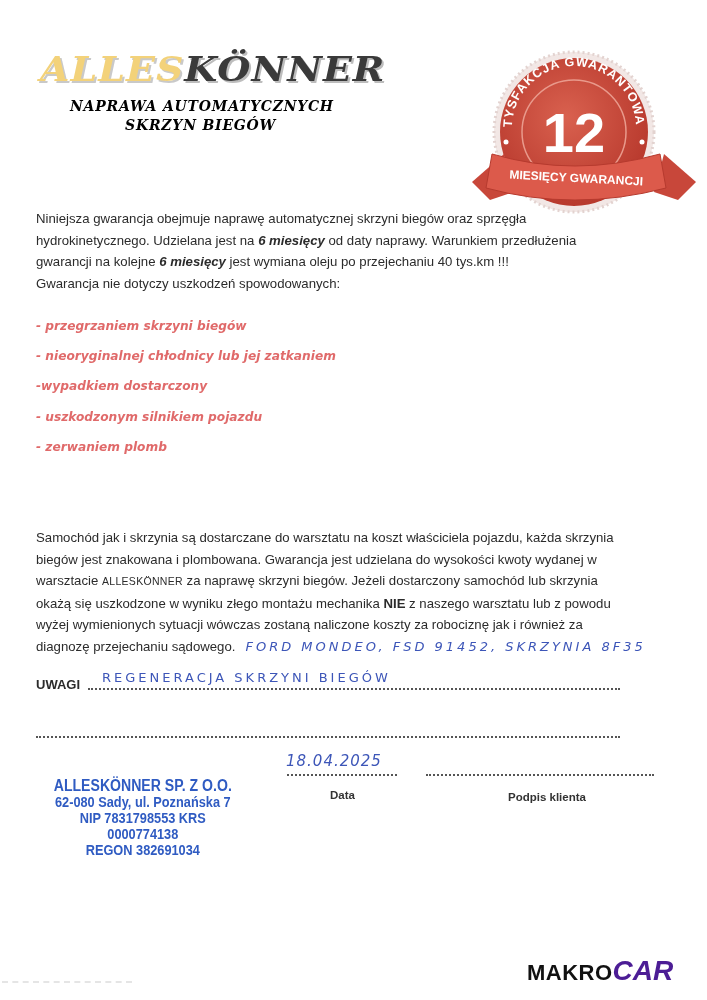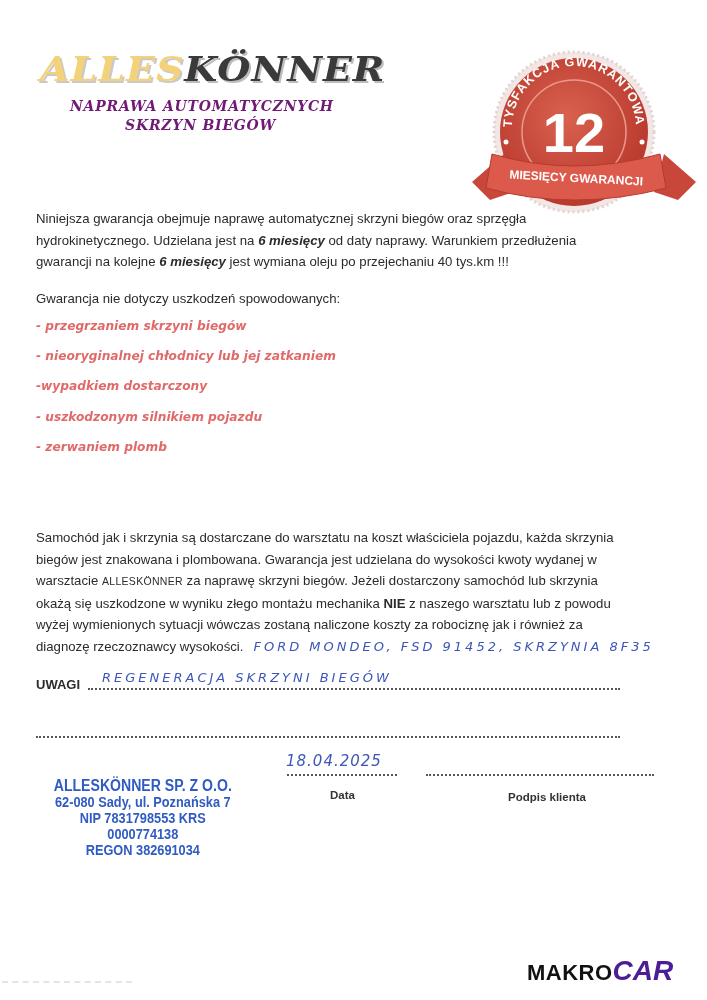--- a/index.html
+++ b/index.html
@@ -7,39 +7,39 @@
            font-family: "Liberation Sans", sans-serif; color: #2a2a2a; }
     .abs { position: absolute; }
 
     
     .logo { left: 40px; top: 52px; font-family: "DejaVu Serif", serif; font-weight: 900;
             font-style: italic; font-size: 38px; letter-spacing: 1px; line-height: 1;
             transform: scaleY(0.9); transform-origin: left top; }
     .logo .alles { color: #f3d27a; text-shadow: 2px 2px 0 #c9c9c9; }
     .logo .konner { color: #3a3a3a; text-shadow: 2px 2px 0 #bdbdbd; }
     .subtitle { font-family: "DejaVu Serif", serif; font-weight: bold; font-style: italic;
-                font-size: 14px; color: #701a75; letter-spacing: 0.8px; }
+                font-size: 14px; color: #000000; letter-spacing: 0.8px; }
     .sub1 { left: 70px; top: 98px; }
     .sub2 { left: 125px; top: 117px; }
 
     
     .badge { left: 470px; top: 50px; width: 230px; height: 170px; }
 
     
     .para { left: 36px; font-family: "Liberation Sans", sans-serif; font-size: 13.2px;
             line-height: 21.5px; color: #2b2b2b; width: 640px; }
     .p1 { top: 208px; }
-    .p2 { top: 288px; }
+    .p2 { top: 273px; }
     .exclusions { left: 36px; top: 314px; list-style: none; margin: 0; padding: 0; }
     .exclusions li { font-family: "DejaVu Sans", sans-serif; font-style: italic; font-weight: bold;
                      color: #e06a6a; font-size: 12.2px; height: 30.2px; line-height: 24px; }
     .p3 { top: 527px; line-height: 21.6px; }
     .small-caps-brand { font-size: 10.5px; letter-spacing: 0.3px; }
     .hand { font-family: "DejaVu Sans", sans-serif; color: #3d56b8; font-weight: normal;
-            letter-spacing: 3px; font-size: 13px; font-style: italic; }
+            letter-spacing: 3px; font-size: 13px; }
     .hand-inline { margin-left: 10px; font-style: italic; }
 
     
     .uwagi-row { left: 36px; top: 670px; width: 584px; height: 24px; }
     .uwagi-label { position: absolute; left: 0; bottom: 2px; font-weight: bold; font-size: 13px; color: #2b2b2b; }
     .dotline { position: absolute; border-bottom: 2px dotted #555; height: 0; }
     .uwagi-dots { left: 52px; right: 0; bottom: 4px; }
     .uwagi-hand { position: absolute; left: 66px; top: 0; }
     .line2 { left: 36px; top: 736px; width: 584px; }
 
@@ -117,21 +117,21 @@
   <li>- uszkodzonym silnikiem pojazdu</li>
   <li>- zerwaniem plomb</li>
 </ul>
 
 <div class="abs para p3">
   <div>Samochód jak i skrzynia są dostarczane do warsztatu na koszt właściciela pojazdu, każda skrzynia</div>
   <div>biegów jest znakowana i plombowana. Gwarancja jest udzielana do wysokości kwoty wydanej w</div>
   <div><span>warsztacie </span> <span class="small-caps-brand">ALLESKÖNNER</span> <span> za naprawę skrzyni biegów. Jeżeli dostarczony samochód lub skrzynia</span></div>
   <div><span>okażą się uszkodzone w wyniku złego montażu mechanika </span><b>NIE</b><span> z naszego warsztatu lub z powodu</span></div>
   <div>wyżej wymienionych sytuacji wówczas zostaną naliczone koszty za robociznę jak i również za</div>
-  <div><span>diagnozę rzeczoznawcy wysokości.</span><span class="hand hand-inline">FORD MONDEO, FSD 91452, SKRZYNIA 8F35</span></div>
+  <div><span>diagnozę przejechaniu sądowego.</span><span class="hand hand-inline">FORD MONDEO, FSD 91452, SKRZYNIA 8F35</span></div>
 </div>
 
 <div class="abs uwagi-row">
   <span class="uwagi-label">UWAGI</span>
   <span class="dotline uwagi-dots"></span>
   <span class="uwagi-hand hand">REGENERACJA SKRZYNI BIEGÓW</span>
 </div>
 <div class="abs dotline line2"></div>
 
 <div class="abs hand date-hand">18.04.2025</div>

